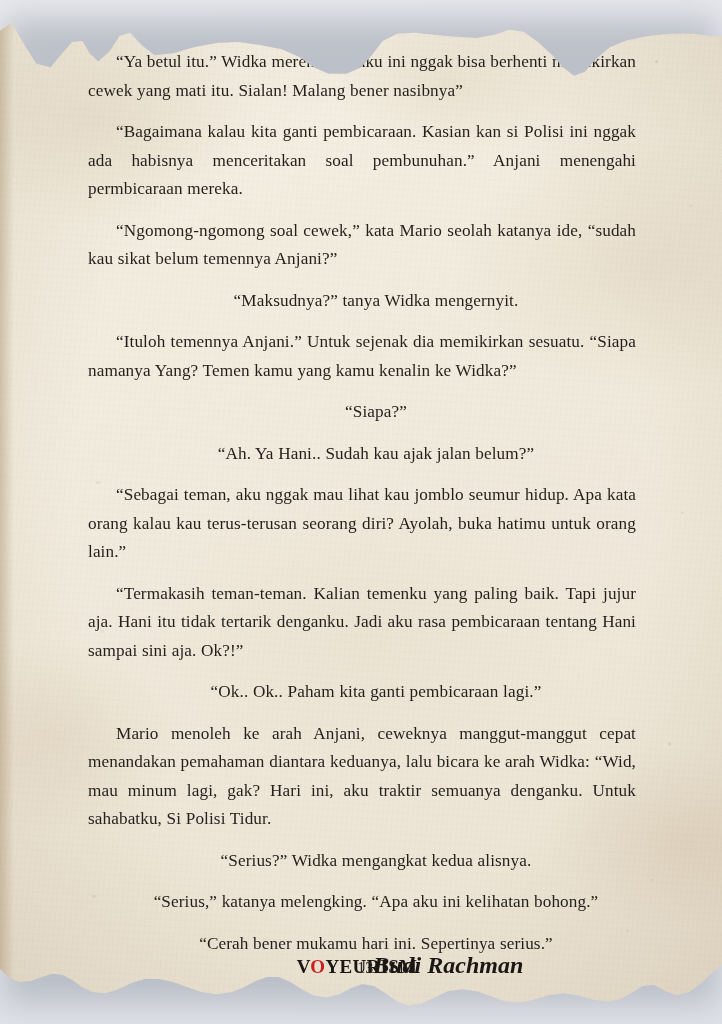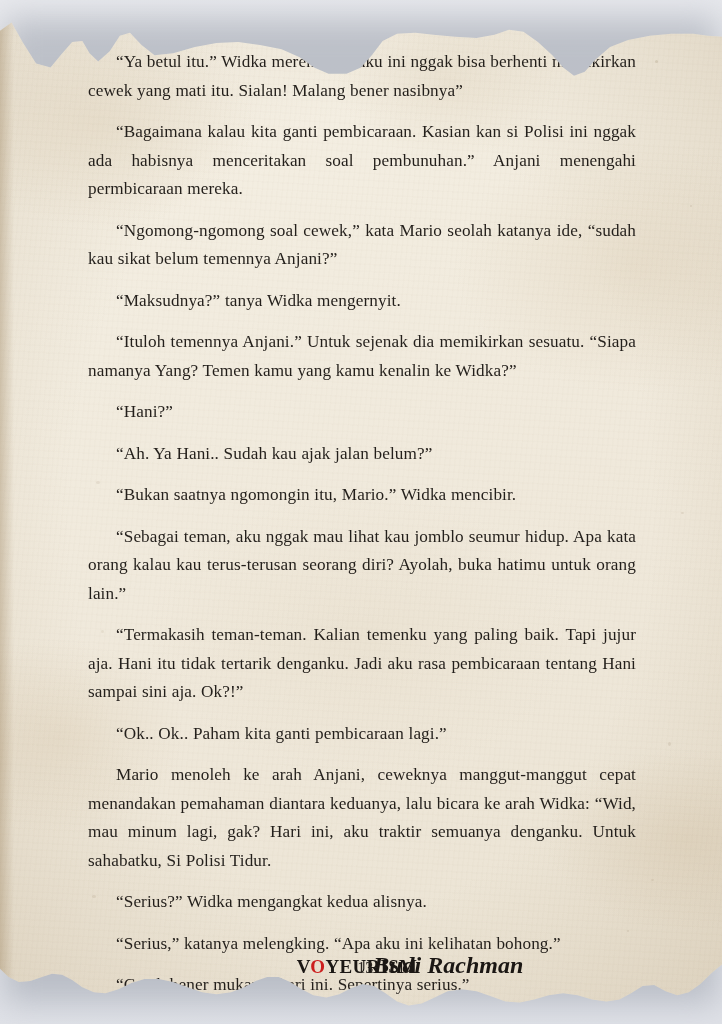--- a/index.html
+++ b/index.html
@@ -158,21 +158,21 @@
     font-size: 17.2px;
     line-height: 28.5px;
     color: #231f1b;
     text-align: justify;
     text-indent: 28px;
     letter-spacing: .1px;
     word-spacing: .2px;
   }
   p.para:last-child { margin-bottom: 0; }
   
-  p.para.short { text-align: left; }
+  p.para.short { text-align: center; }
 
   
   .footer {
     position: absolute;
     left: 62px;
     top: 952px;
     width: 600px;
     display: flex;
     align-items: baseline;
     justify-content: center;
@@ -221,23 +221,22 @@
     <span class="speck" style="left:651px; top:879px; width:3px; height:2px; opacity:.35;"></span>
     <span class="speck" style="left:627px; top:930px; width:2px; height:2px; opacity:.40;"></span>
     <span class="speck" style="left:239px; top:37px;  width:2px; height:2px; opacity:.30;"></span>
 
     <div class="text-column">
       <p class="para">“Ya betul itu.” Widka merenung, “aku ini nggak bisa berhenti memikirkan cewek yang mati itu. Sialan! Malang bener nasibnya”</p>
       <p class="para">“Bagaimana kalau kita ganti pembicaraan. Kasian kan si Polisi ini nggak ada habisnya menceritakan soal pembunuhan.” Anjani menengahi permbicaraan mereka.</p>
       <p class="para">“Ngomong-ngomong soal cewek,” kata Mario seolah katanya ide, “sudah kau sikat belum temennya Anjani?”</p>
       <p class="para short">“Maksudnya?” tanya Widka mengernyit.</p>
       <p class="para">“Ituloh temennya Anjani.” Untuk sejenak dia memikirkan sesuatu. “Siapa namanya Yang? Temen kamu yang kamu kenalin ke Widka?”</p>
-      <p class="para short">“Hani?”</p>
+      <p class="para short">“Siapa?”</p>
       <p class="para short">“Ah. Ya Hani.. Sudah kau ajak jalan belum?”</p>
-      <p class="para short">“Bukan saatnya ngomongin itu, Mario.” Widka mencibir.</p>
       <p class="para">“Sebagai teman, aku nggak mau lihat kau jomblo seumur hidup. Apa kata orang kalau kau terus-terusan seorang diri? Ayolah, buka hatimu untuk orang lain.”</p>
       <p class="para">“Termakasih teman-teman. Kalian temenku yang paling baik. Tapi jujur aja. Hani itu tidak tertarik denganku. Jadi aku rasa pembicaraan tentang Hani sampai sini aja. Ok?!”</p>
       <p class="para short">“Ok.. Ok.. Paham kita ganti pembicaraan lagi.”</p>
       <p class="para">Mario menoleh ke arah Anjani, ceweknya manggut-manggut cepat menandakan pemahaman diantara keduanya, lalu bicara ke arah Widka: “Wid, mau minum lagi, gak? Hari ini, aku traktir semuanya denganku. Untuk sahabatku, Si Polisi Tidur.</p>
       <p class="para short">“Serius?” Widka mengangkat kedua alisnya.</p>
       <p class="para short">“Serius,” katanya melengking. “Apa aku ini kelihatan bohong.”</p>
       <p class="para short">“Cerah bener mukamu hari ini. Sepertinya serius.”</p>
     </div>
 
     <div class="footer">

